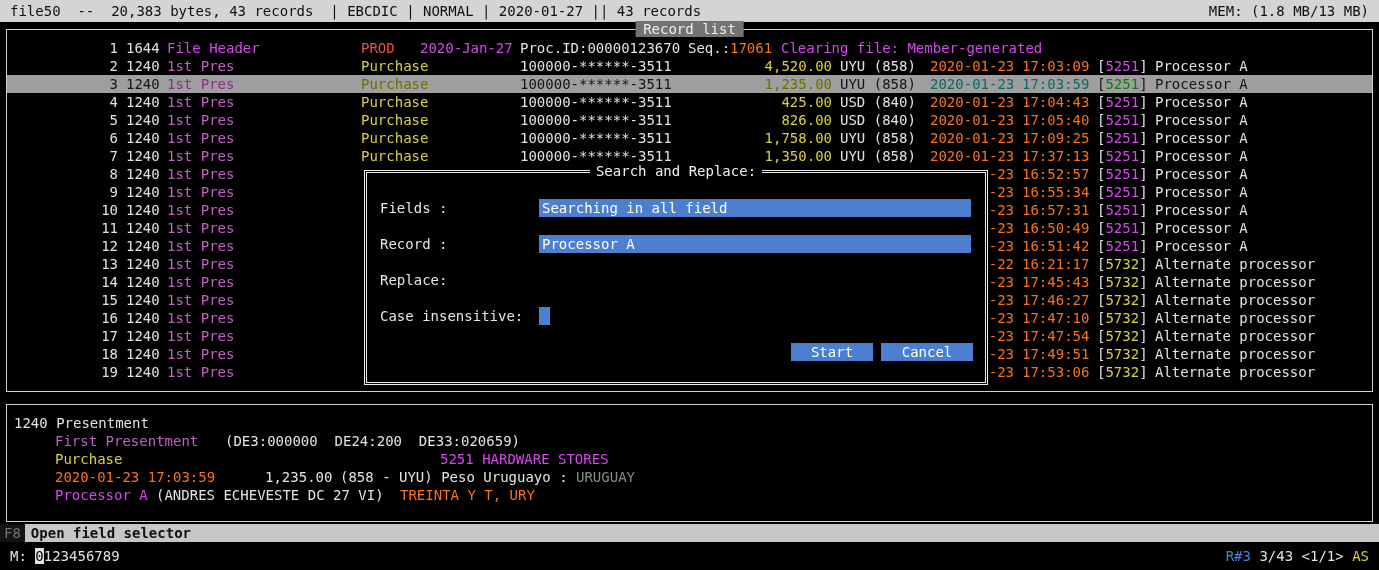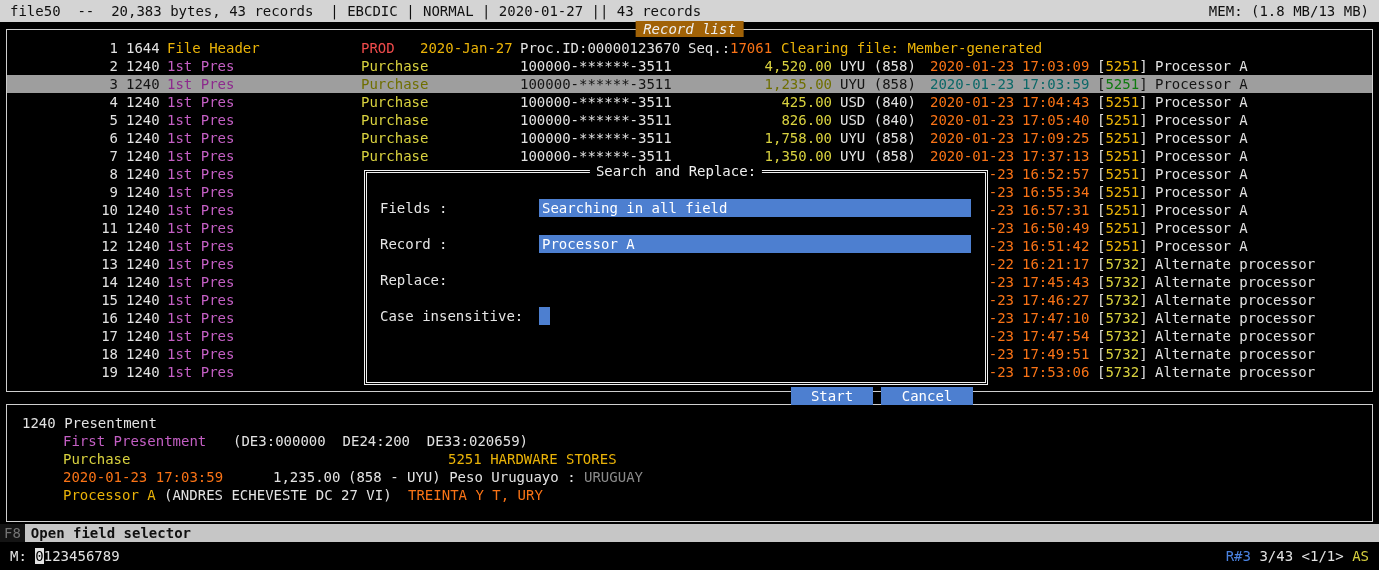--- a/index.html
+++ b/index.html
@@ -9,21 +9,21 @@
     font-family:"DejaVu Sans Mono", monospace;
     font-size:14px;
     position:relative;
     overflow:hidden;
     color:#e2e2e2;
   }
   span { white-space:pre; }
 
   
   .w  { color:#e2e2e2; }
-  .g  { color:#eab308; }
+  .g  { color:#d946ef; }
   .y  { color:#d9d23f; }
   .r  { color:#ef4b4b; }
   .c  { color:#f97316; }
   .m  { color:#c45fc4; }
   .gy { color:#8a8a8a; }
   .b  { color:#4a82e0; }
 
   
   .topbar {
     position:absolute; left:0; top:0; width:100%; height:22px;
@@ -32,21 +32,21 @@
     padding:0 10px; line-height:22px;
   }
 
   
   .listbox {
     position:absolute; left:6px; top:29px; width:1367px; height:363px;
     border:1px solid #cfcfcf; background:#000;
   }
   .list-title {
     position:absolute; top:-9px; left:50%; transform:translateX(-50%);
-    background:#a16207; padding:0 8px; color:#efefef;font-style:italic;
+    background:#737373; padding:0 8px; color:#efefef;
   }
   .rows { position:absolute; left:0; top:9px; right:0; }
   .rrow { position:relative; height:18px; line-height:18px; }
   .cell { position:absolute; top:0; height:18px; }
 
   .col-num  { left:77px;  width:34px; text-align:right; }
   .col-type { left:119px; }
   .col-desc { left:160px; }
   .col-tx   { left:354px; }
   .col-card { left:513px; }
@@ -91,31 +91,31 @@
   }
   .cursor {
     display:inline-block; width:8px; height:15px;
     background:#cfe0fa; vertical-align:-2px;
   }
   .case-block {
     position:absolute; left:172px; width:11px; height:18px; background:#4d7fd0;
   }
   .dbtn {
     position:absolute; height:18px; line-height:18px; text-align:center;
-    background:#4d7fd0; color:#fff; cursor:default;margin-top:44px;
+    background:#4d7fd0; color:#fff; cursor:default;
   }
   .dbtn-start  { left:424px; width:82px; }
   .dbtn-cancel { left:514px; width:92px; }
 
   
   .detailbox {
     position:absolute; left:6px; top:404px; width:1367px; height:118px;
     border:1px solid #cfcfcf; background:#000;
   }
-  .detail-rows { padding-top:9px;margin-left:8px; }
+  .detail-rows { padding-top:9px; }
   .dline { position:relative; height:18px; line-height:18px; }
   .dseg { position:absolute; top:0; }
 
   
   .statusbar {
     position:absolute; left:0; top:524px; width:100%; height:18px;
     background:#c6c6c6; color:#101010; line-height:18px;
   }
   .fkey { display:inline-block; background:#141414; color:#737373; padding:0 4px; }
   .fhint { padding-left:6px; font-weight:bold; }

